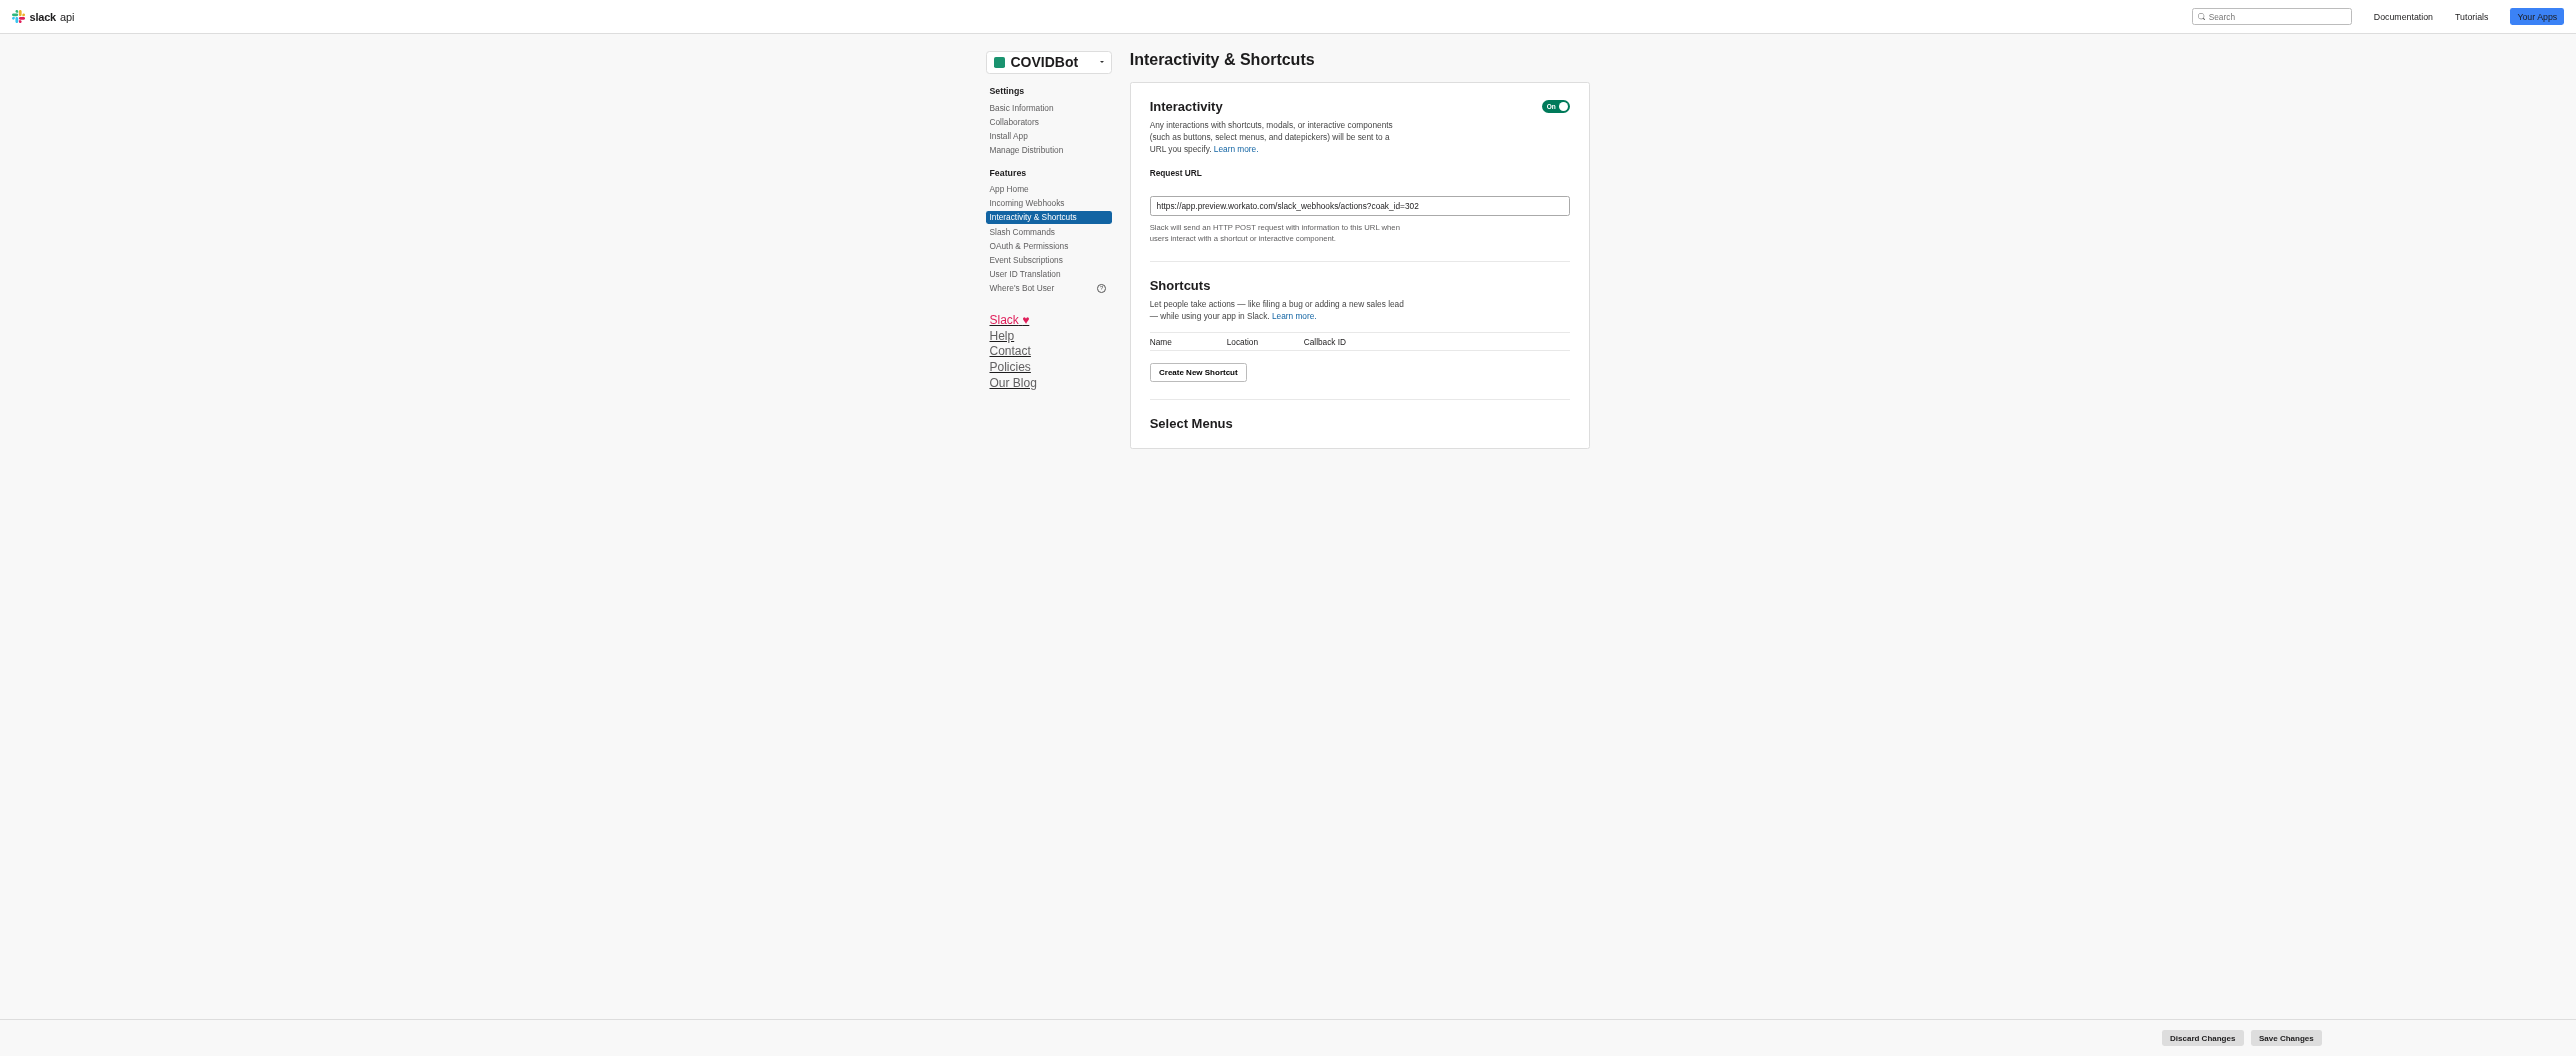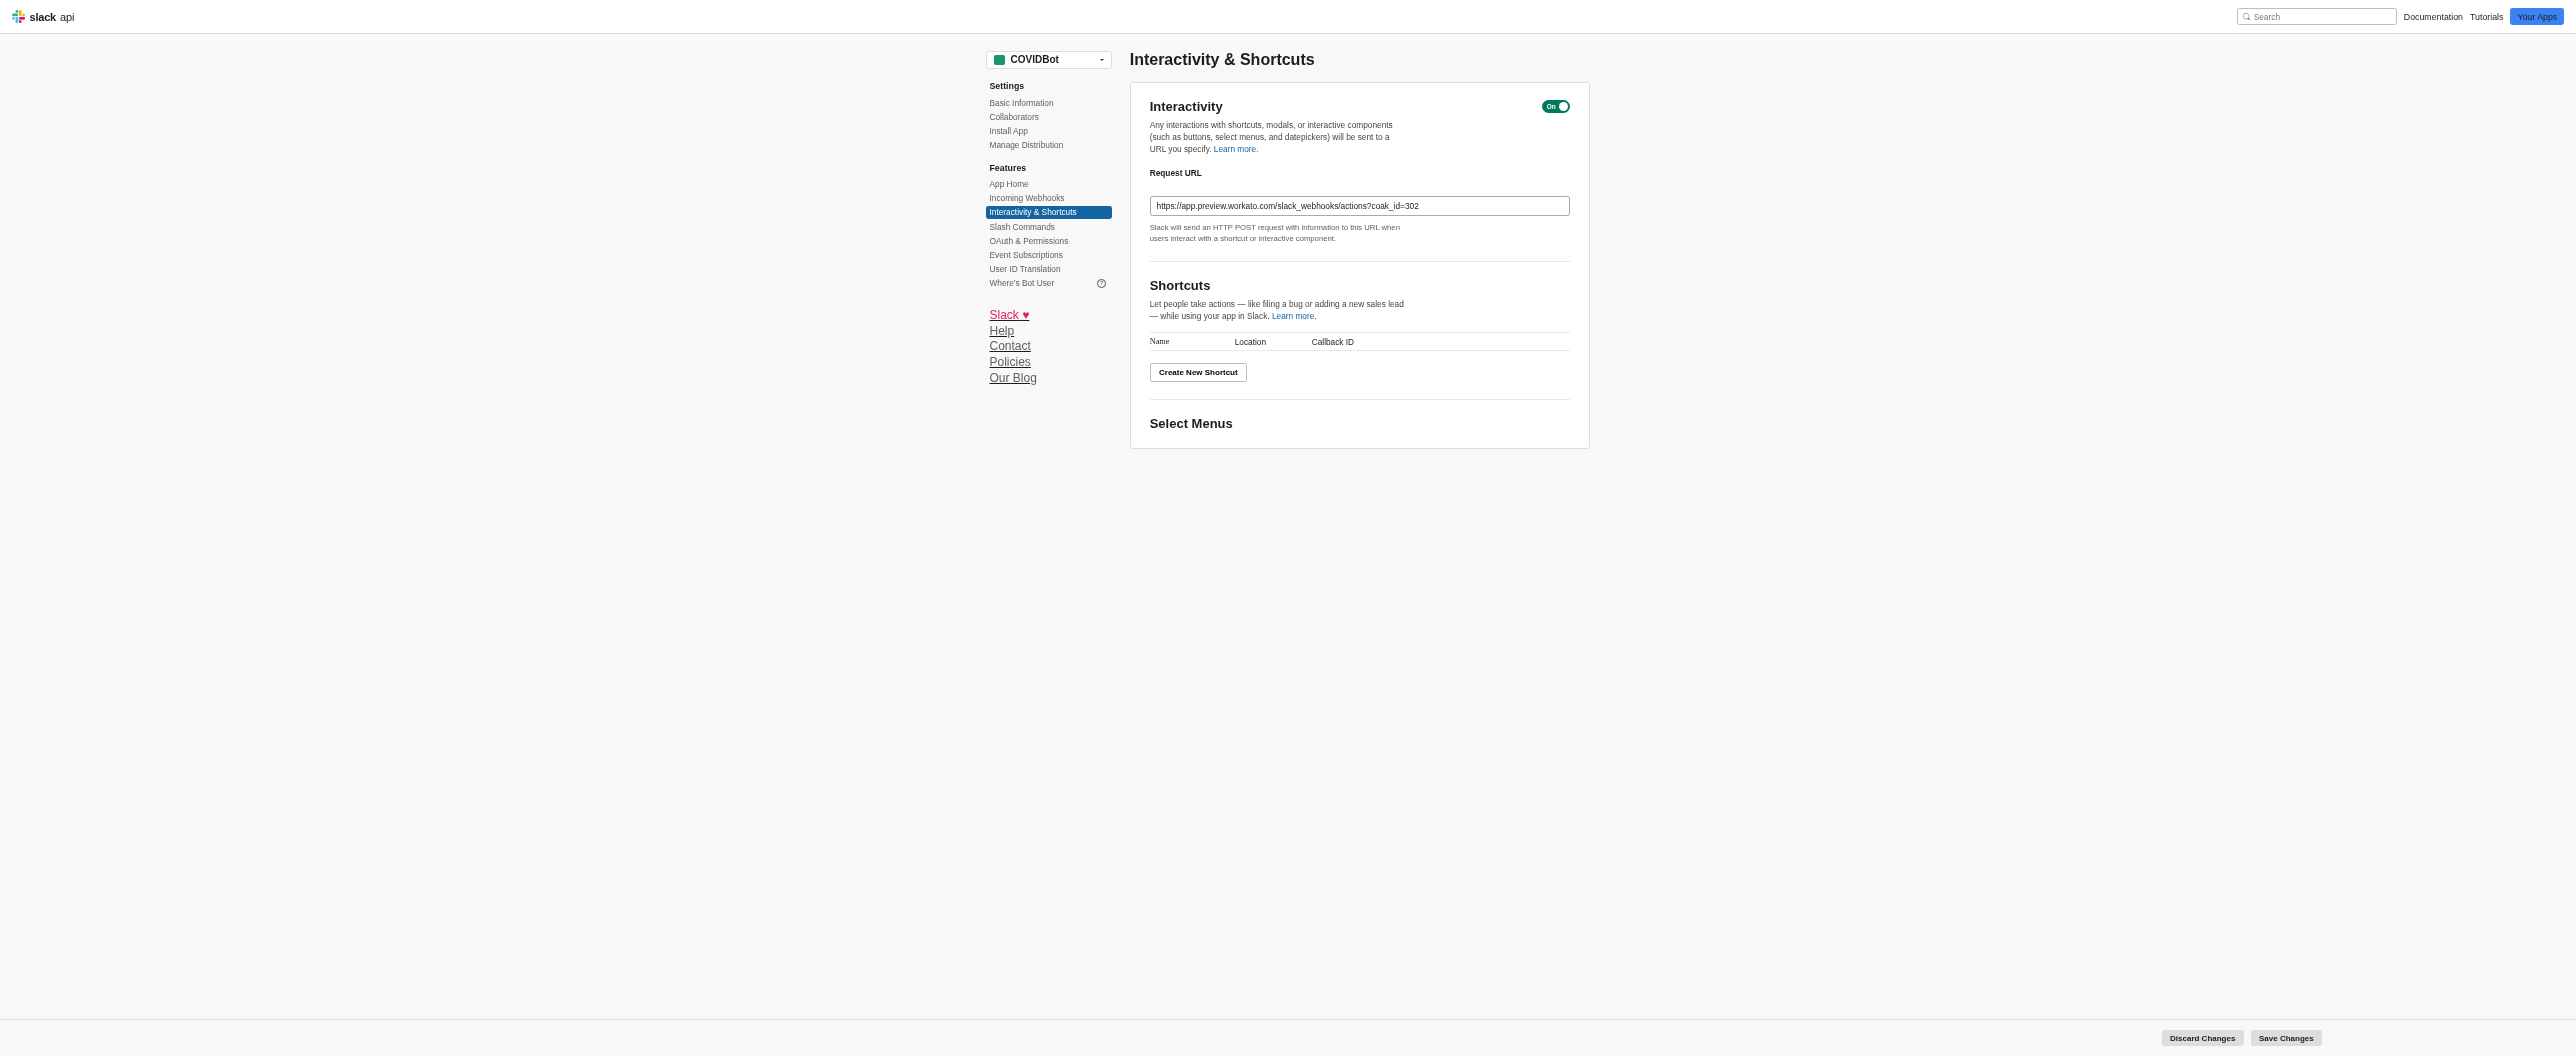--- a/index.html
+++ b/index.html
@@ -12,21 +12,21 @@
       display: flex;
       align-items: center;
       padding: 0 11.8px;
       justify-content: space-between;
     }
     .logo-wrap { display: flex; align-items: center; gap: 4.7px; }
     .slack-logo { width: 13px; height: 13px; }
     .logo-text { font-size: 11px; font-weight: 700; letter-spacing: -0.2px; }
     .logo-text .api { font-weight: 300; margin-left: 1.2px; }
 
-    .top-right { display: flex; align-items: center; gap: 7px; }
+    .top-right { display: flex; align-items: center; gap: 22px; }
     .search-box {
       width: 160px; height: 16.5px;
       border: 0.6px solid #bcbcbc;
       border-radius: 2.4px;
       display: flex; align-items: center;
       padding: 0 4.7px;
       color: #777;
       font-size: 8.3px;
     }
     .search-box svg { width: 7.7px; height: 7.7px; margin-right: 3.5px; fill: #666; }
@@ -40,21 +40,21 @@
     
     .sidebar { width: 126px; flex-shrink: 0; }
     .app-picker {
       background: #fff; border: 0.6px solid #ddd; border-radius: 3.5px;
       display: flex; align-items: center; padding: 2.9px 7px;
       justify-content: space-between; cursor: pointer;
       margin-bottom: 11.8px;
     }
     .app-picker-left { display: flex; align-items: center; gap: 5.9px; }
     .app-icon { width: 10.6px; height: 10.6px; border-radius: 1.8px; background: #1a936f; display: inline-block; }
-    .app-picker .app-name { font-weight: 700; font-size: 10px; }
+    .app-picker .app-name { font-weight: 700; font-size: 14px; }
     .caret { width: 0; height: 0; border-left: 2.4px solid transparent; border-right: 2.4px solid transparent; border-top: 2.9px solid #333; }
 
     .side-group-title { font-weight: 700; font-size: 8.8px; margin: 3.5px 0 4.7px 3.5px; }
     .side-link {
       display: flex; align-items: center; justify-content: space-between;
       padding: 1.8px 5.9px 1.8px 3.5px; color: #616061; font-size: 8.3px;
       cursor: pointer; border-radius: 2.4px; margin-bottom: 0.6px;
     }
     .side-link.active { background: #1264a3; color: #fff; font-weight: 400; }
     .help-icon {
@@ -88,21 +88,21 @@
     .text-input {
       width: 100%; border: 0.6px solid #aaa; border-radius: 2.4px;
       padding: 4.1px 5.9px; font-size: 8.3px; color: #1d1c1d;
       font-family: inherit;
     }
     .help-text { color: #616061; font-size: 7.7px; margin-top: 5.9px; line-height: 1.45; max-width: 254px; }
 
     .hr { border: 0; border-top: 0.6px solid #e8e8e8; margin: 16.5px 0; }
 
     .tbl-head { display: flex; font-size: 8.3px; font-weight: 400; color: #1d1c1d; border-bottom: 0.6px solid #e8e8e8; padding-bottom: 3.5px; padding-top: 3.5px; border-top: 0.6px solid #e8e8e8; }
-    .tbl-head .col-name { width: 85px; font-family: Liberation Serif, serif; }
+    .tbl-head .col-name { width: 77px; }
     .tbl-head .col-location { width: 77px; }
     .tbl-head .col-callback { flex: 1; }
 
     .btn-white {
       display: inline-block; border: 0.6px solid #bbb; background: #fff;
       padding: 4.1px 8.3px; border-radius: 2.4px; font-weight: 700;
       font-size: 8px; cursor: pointer; margin-top: 11.8px;
     }
 
     

